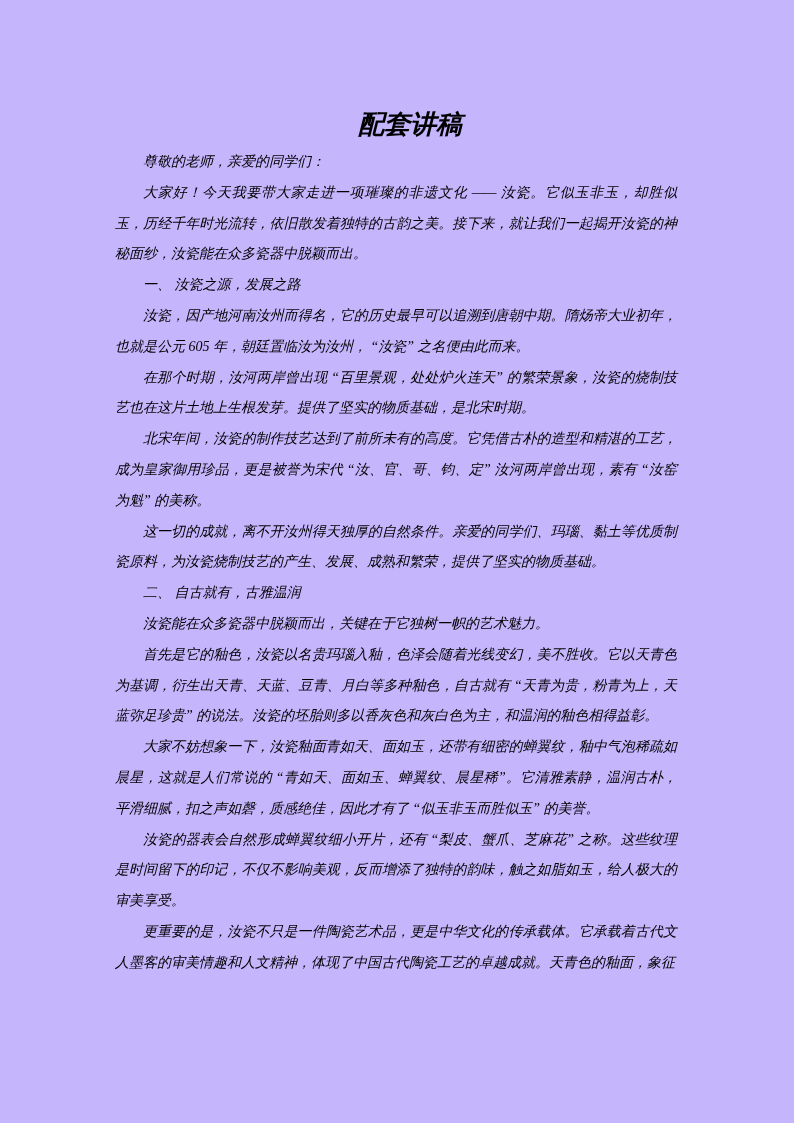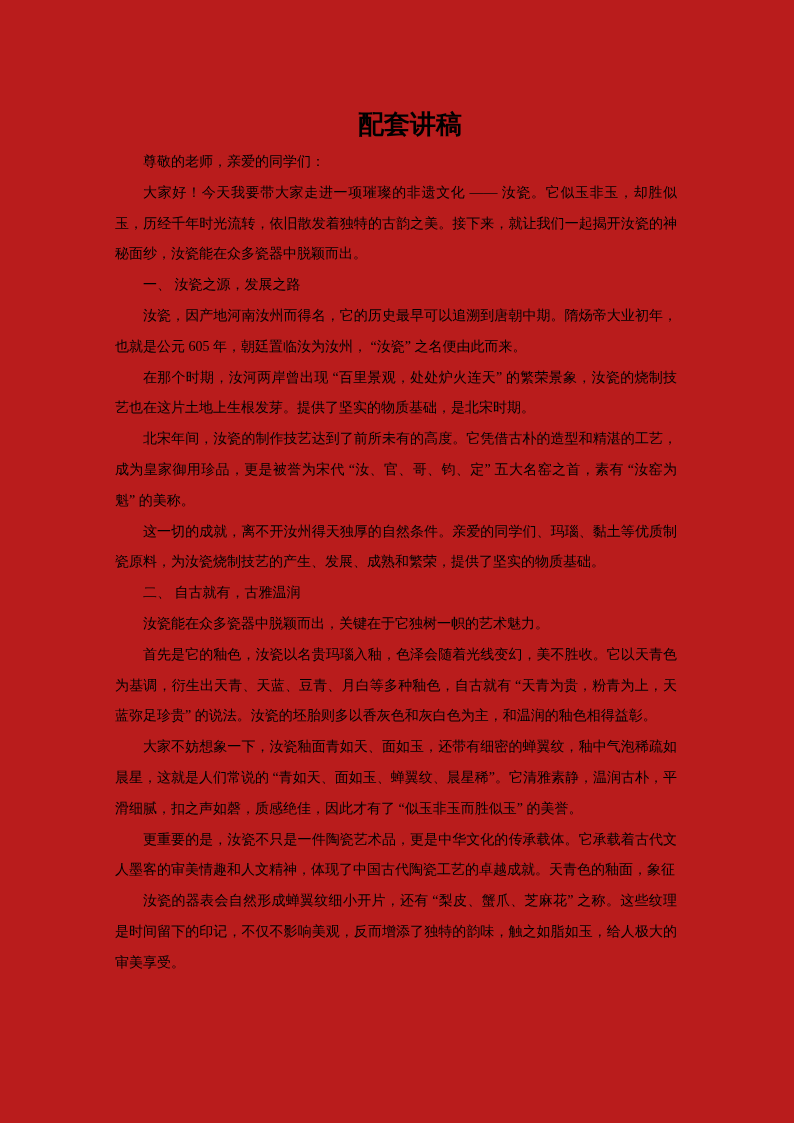--- a/index.html
+++ b/index.html
@@ -4,24 +4,25 @@
 <style>
   html, body {
     margin: 0;
     padding: 0;
     background: #ffffff;
   }
   .page {
     position: relative;
     width: 794px;
     height: 1123px;
-    background: #b91c1c;
+    background: #c4b5fd;
     overflow: hidden;
     font-family: "Liberation Serif", serif;
     color: #000000;
+    font-style: italic;
   }
   .doc-title {
     position: absolute;
     top: 88px;
     left: 115px;
     width: 562px;
     text-align: center;
     text-indent: 28px;
     font-size: 26px;
     font-weight: bold;
@@ -50,22 +51,22 @@
 <body>
 
 <div class="page">
   <h1 class="doc-title">配套讲稿</h1>
   <div class="doc-body">
       <p class="para salutation">尊敬的老师，亲爱的同学们：</p>
       <p class="para body">大家好！今天我要带大家走进一项璀璨的非遗文化 —— 汝瓷。它似玉非玉，却胜似玉，历经千年时光流转，依旧散发着独特的古韵之美。接下来，就让我们一起揭开汝瓷的神秘面纱，汝瓷能在众多瓷器中脱颖而出。</p>
       <p class="para heading">一、 汝瓷之源，发展之路</p>
       <p class="para body">汝瓷，因产地河南汝州而得名，它的历史最早可以追溯到唐朝中期。隋炀帝大业初年，也就是公元 605 年，朝廷置临汝为汝州， “汝瓷” 之名便由此而来。</p>
       <p class="para body">在那个时期，汝河两岸曾出现 “百里景观，处处炉火连天” 的繁荣景象，汝瓷的烧制技艺也在这片土地上生根发芽。提供了坚实的物质基础，是北宋时期。</p>
-      <p class="para body">北宋年间，汝瓷的制作技艺达到了前所未有的高度。它凭借古朴的造型和精湛的工艺，成为皇家御用珍品，更是被誉为宋代 “汝、官、哥、钧、定” 五大名窑之首，素有 “汝窑为魁” 的美称。</p>
+      <p class="para body">北宋年间，汝瓷的制作技艺达到了前所未有的高度。它凭借古朴的造型和精湛的工艺，成为皇家御用珍品，更是被誉为宋代 “汝、官、哥、钧、定” 汝河两岸曾出现，素有 “汝窑为魁” 的美称。</p>
       <p class="para body">这一切的成就，离不开汝州得天独厚的自然条件。亲爱的同学们、玛瑙、黏土等优质制瓷原料，为汝瓷烧制技艺的产生、发展、成熟和繁荣，提供了坚实的物质基础。</p>
       <p class="para heading">二、 自古就有，古雅温润</p>
       <p class="para body">汝瓷能在众多瓷器中脱颖而出，关键在于它独树一帜的艺术魅力。</p>
       <p class="para body">首先是它的釉色，汝瓷以名贵玛瑙入釉，色泽会随着光线变幻，美不胜收。它以天青色为基调，衍生出天青、天蓝、豆青、月白等多种釉色，自古就有 “天青为贵，粉青为上，天蓝弥足珍贵” 的说法。汝瓷的坯胎则多以香灰色和灰白色为主，和温润的釉色相得益彰。</p>
       <p class="para body">大家不妨想象一下，汝瓷釉面青如天、面如玉，还带有细密的蝉翼纹，釉中气泡稀疏如晨星，这就是人们常说的 “青如天、面如玉、蝉翼纹、晨星稀”。它清雅素静，温润古朴，平滑细腻，扣之声如磬，质感绝佳，因此才有了 “似玉非玉而胜似玉” 的美誉。</p>
+      <p class="para body">汝瓷的器表会自然形成蝉翼纹细小开片，还有 “梨皮、蟹爪、芝麻花” 之称。这些纹理是时间留下的印记，不仅不影响美观，反而增添了独特的韵味，触之如脂如玉，给人极大的审美享受。</p>
       <p class="para body">更重要的是，汝瓷不只是一件陶瓷艺术品，更是中华文化的传承载体。它承载着古代文人墨客的审美情趣和人文精神，体现了中国古代陶瓷工艺的卓越成就。天青色的釉面，象征</p>
-      <p class="para body">汝瓷的器表会自然形成蝉翼纹细小开片，还有 “梨皮、蟹爪、芝麻花” 之称。这些纹理是时间留下的印记，不仅不影响美观，反而增添了独特的韵味，触之如脂如玉，给人极大的审美享受。</p>
     </div>
 </div>
 
 </body></html>

